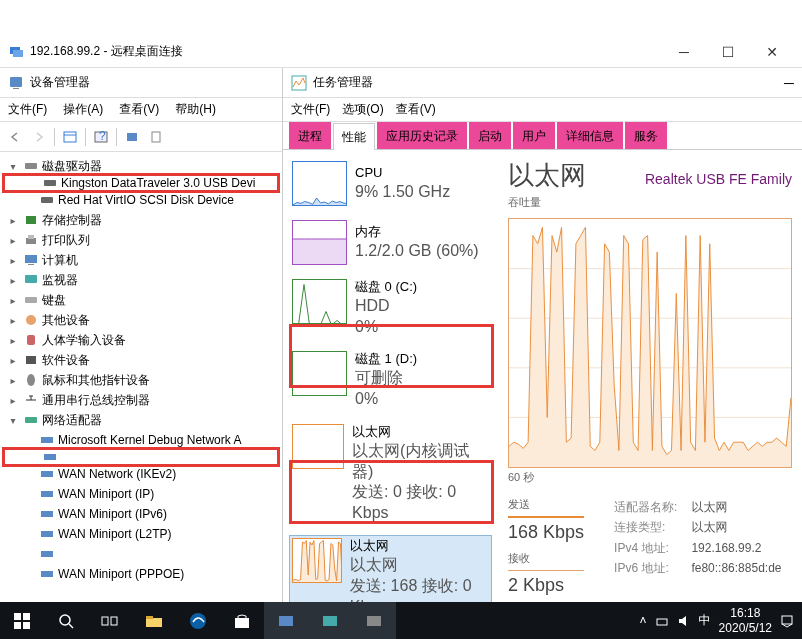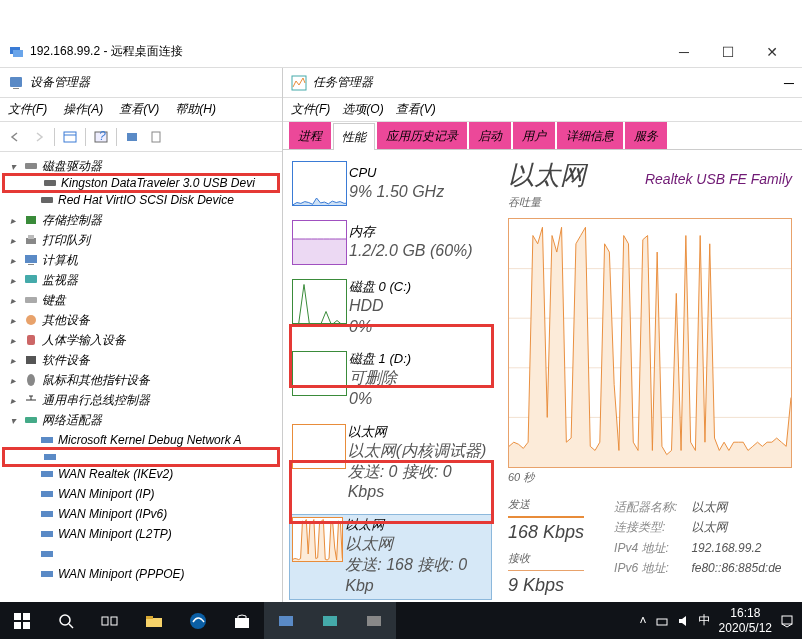--- a/index.html
+++ b/index.html
@@ -2,21 +2,21 @@
 <html><head>
 <meta charset="utf-8">
 <style>
 * { margin:0; padding:0; box-sizing:border-box; font-family:"Segoe UI","Microsoft YaHei",sans-serif; font-size:12px; }
 body { width:802px; height:639px; background:#fff; position:relative; overflow:hidden; }
 .titlebar { height:32px; display:flex; align-items:center; padding:0 8px; border-bottom:1px solid #ddd;margin-top:36px;}
 .titlebar .icon { width:16px; height:16px; margin-right:6px; display:inline-flex;}
 .titlebar .title { flex:1; }
 .win-ctrls { display:flex; }
 .win-ctrls div { width:44px; height:30px; display:flex; align-items:center; justify-content:center; font-size:14px; color:#333;}
-.content { display:flex; height:570px;font-style:italic; }
+.content { display:flex; height:570px; }
 .devmgr { width:283px; border-right:1px solid #ccc; display:flex; flex-direction:column; background:#fff;}
 .devmgr .hdr { height:30px; display:flex; align-items:center; padding:0 8px; border-bottom:1px solid #ddd;}
 .devmgr .hdr .icon { width:16px; height:16px; margin-right:6px; }
 .devmgr .menu { height:24px; display:flex; align-items:center; padding:0 4px; border-bottom:1px solid #ddd; gap:8px;}
 .devmgr .menu span { padding:0 4px; }
 .tool { height:30px; border-bottom:1px solid #ddd; display:flex; align-items:center; padding:0 4px; gap:2px;}
 .tool .tbtn { width:22px; height:22px; display:flex; align-items:center; justify-content:center; border:1px solid transparent;}
 .tool .sep { width:1px; height:18px; background:#ccc; margin:0 2px;}
 .tree { flex:1; overflow:hidden; padding:4px 2px;}
 .tnode { display:flex; align-items:center; height:20px; white-space:nowrap; overflow:hidden;}
@@ -26,21 +26,21 @@
 .hl-red { border:3px solid #e53935; margin:-3px 0;}
 .taskmgr { flex:1; display:flex; flex-direction:column; background:#fff;}
 .taskmgr .thdr { height:30px; display:flex; align-items:center; padding:0 8px; border-bottom:1px solid #ddd;}
 .taskmgr .thdr .icon { width:16px; height:16px; margin-right:6px;}
 .taskmgr .tmenu { height:24px; display:flex; align-items:center; padding:0 8px; border-bottom:1px solid #ddd; gap:12px;}
 .taskmgr .ttabs { height:28px; display:flex; align-items:flex-end; padding:0 6px; border-bottom:1px solid #ccc; gap:2px;}
 .taskmgr .ttabs .tab { padding:5px 8px 4px 8px; border:1px solid transparent; border-bottom:none; background:#ec4899; font-size:12px;}
 .taskmgr .ttabs .tab.active { background:#fff; border-color:#ccc; position:relative; top:1px;}
 .tbody { flex:1; display:flex; overflow:hidden;}
 .plist { width:215px; padding:8px 6px; display:flex; flex-direction:column; gap:8px; overflow:hidden;}
-.pcard { display:flex; gap:2px; padding:2px; border:1px solid transparent;}
+.pcard { display:flex; gap:8px; padding:2px; border:1px solid transparent;}
 .pcard.sel { background:#d6e8f7; border-color:#8cb8dc;}
 .pcard .thumb { width:55px; height:45px; border:1px solid #999; background:#fff; position:relative; overflow:hidden;}
 .pcard .txt { display:flex; flex-direction:column; justify-content:center; line-height:1.3;}
 .pcard .t1 { font-size:13px;}
 .pcard .t2 { font-size:16px; color:#555;}
 .pdetail { flex:1; padding:8px 10px; display:flex; flex-direction:column; overflow:hidden;}
 .big { font-size:26px; font-weight:300; color:#444;}
 .sub { font-size:13px; color:#444; margin-left:6px;}
 .head-row { display:flex; align-items:baseline; justify-content:space-between;}
 .graph { height:250px; border:1px solid #e8a26b; margin-top:8px; position:relative; overflow:hidden;}
@@ -290,21 +290,21 @@
             </svg>
           </span>
         </div>
       <div class="tnode">
           <span class="tws" style="width:34px"></span>
           <span class="tic">
             <svg width="14" height="10">
               <rect x="1" y="2" width="12" height="6" fill="#5a8ac6"></rect>
             </svg>
           </span>
-          <span>WAN Realtek (IKEv2)</span>
+          <span>WAN Network (IKEv2)</span>
         </div>
       <div class="tnode">
           <span class="tws" style="width:34px"></span>
           <span class="tic">
             <svg width="14" height="10">
               <rect x="1" y="2" width="12" height="6" fill="#5a8ac6"></rect>
             </svg>
           </span>
           <span>WAN Miniport (IP)</span>
         </div>
@@ -458,21 +458,21 @@
             </svg>
           </div>
         <div class="graph-lbl">60 秒</div>
         <div class="metrics">
           <div class="mcol">
             <div class="mlbl">发送</div>
             <div class="mline" style="background:#e88c3a;height:2px; border-bottom:1px dashed #e88c3a"></div>
             <div class="mval">168 Kbps</div>
             <div class="mlbl" style="margin-top:6px">接收</div>
             <div class="mline" style="background:#e8a26b;height:1px"></div>
-            <div class="mval">9 Kbps</div>
+            <div class="mval">2 Kbps</div>
           </div>
           <div class="info">
             <div>
               <div><span class="k">适配器名称:</span></div>
               <div><span class="k">连接类型:</span></div>
               <div><span class="k">IPv4 地址:</span></div>
               <div><span class="k">IPv6 地址:</span></div>
             </div>
             <div>
               <div>以太网</div>

